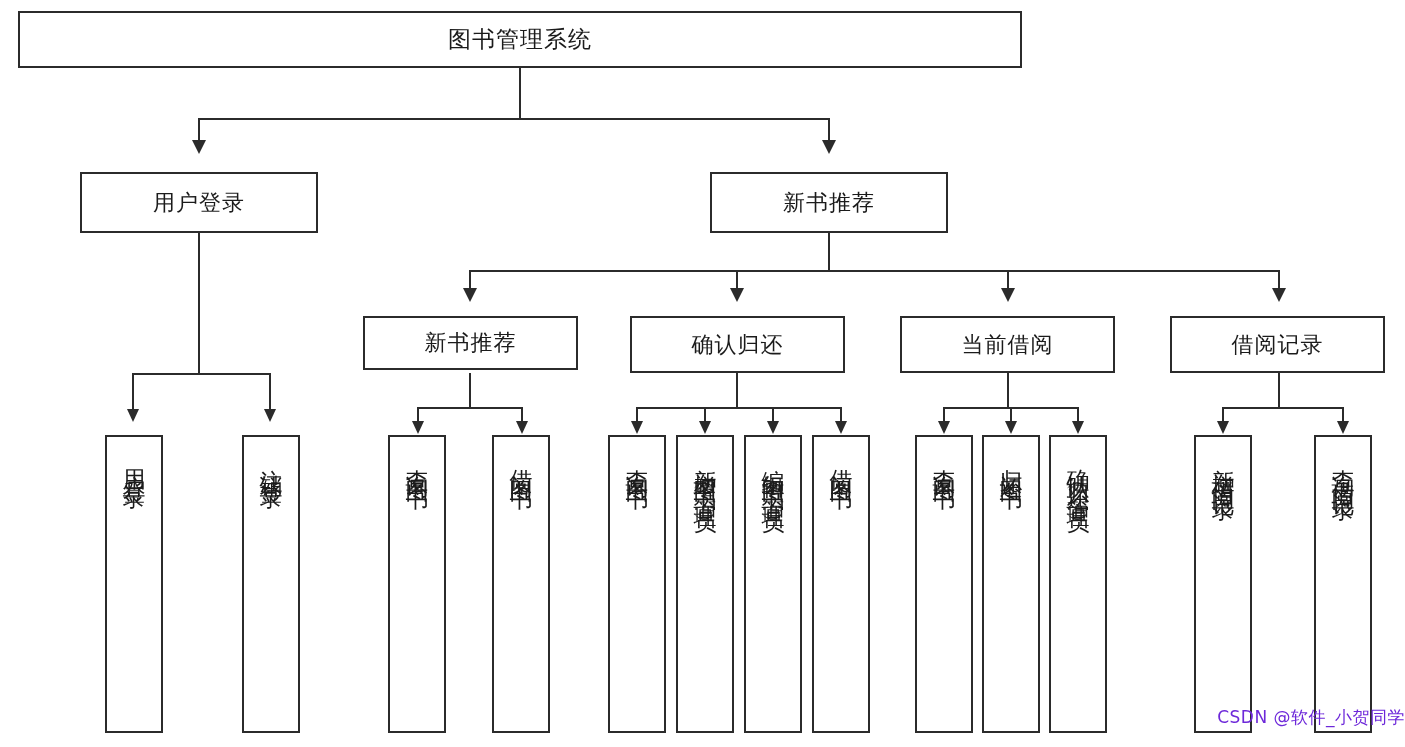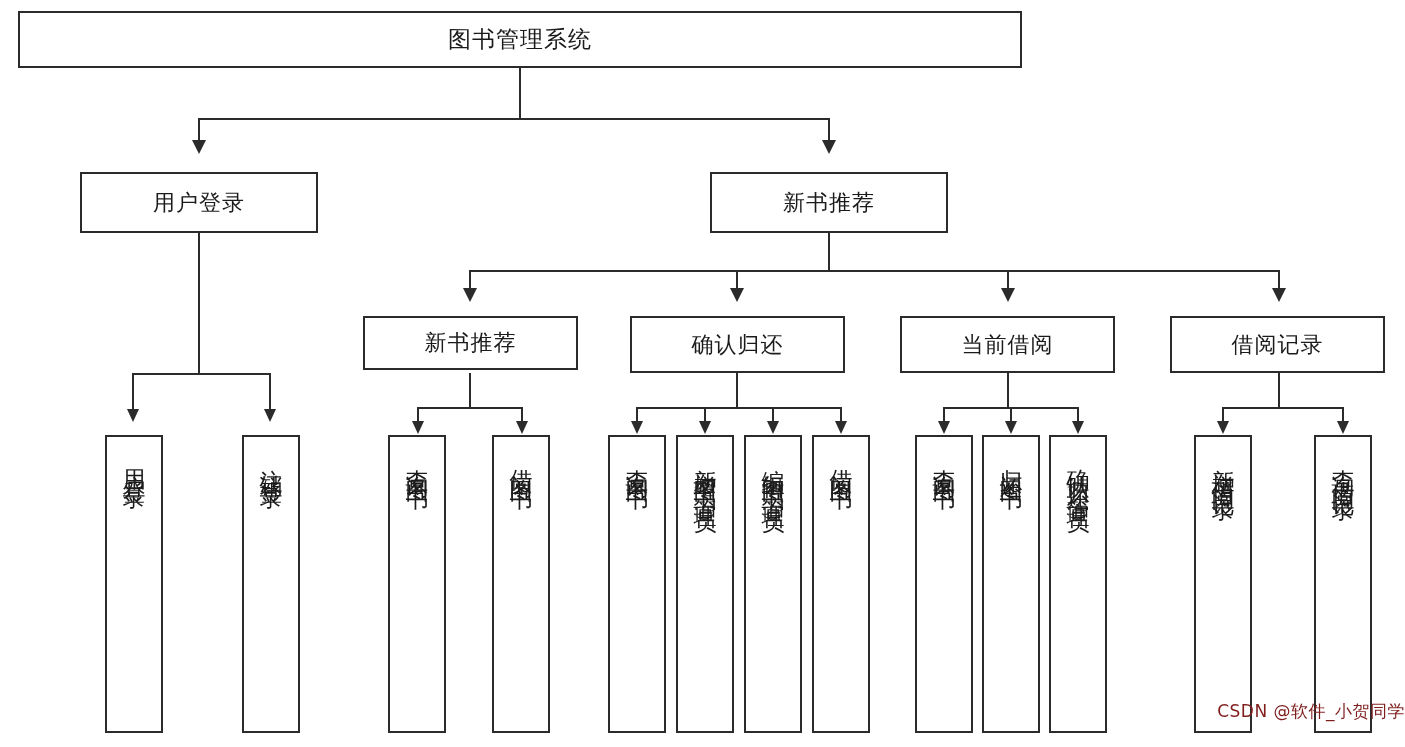--- a/index.html
+++ b/index.html
@@ -68,23 +68,23 @@
   }
   .arrow.small{
     border-left:6px solid transparent;
     border-right:6px solid transparent;
     border-top:13px solid #2b2b2b;
   }
   
   #watermark{
     position:absolute;
     right:8px;
-    bottom:24px;
+    bottom:18px;
     font-size:17px;
-    color:#7f1d1d;
+    color:#6d28d9;
     letter-spacing:0.5px;
     white-space:nowrap;
     user-select:none;
   }
 </style>
 </head>
 <body>
 
 <div id="canvas">
 

